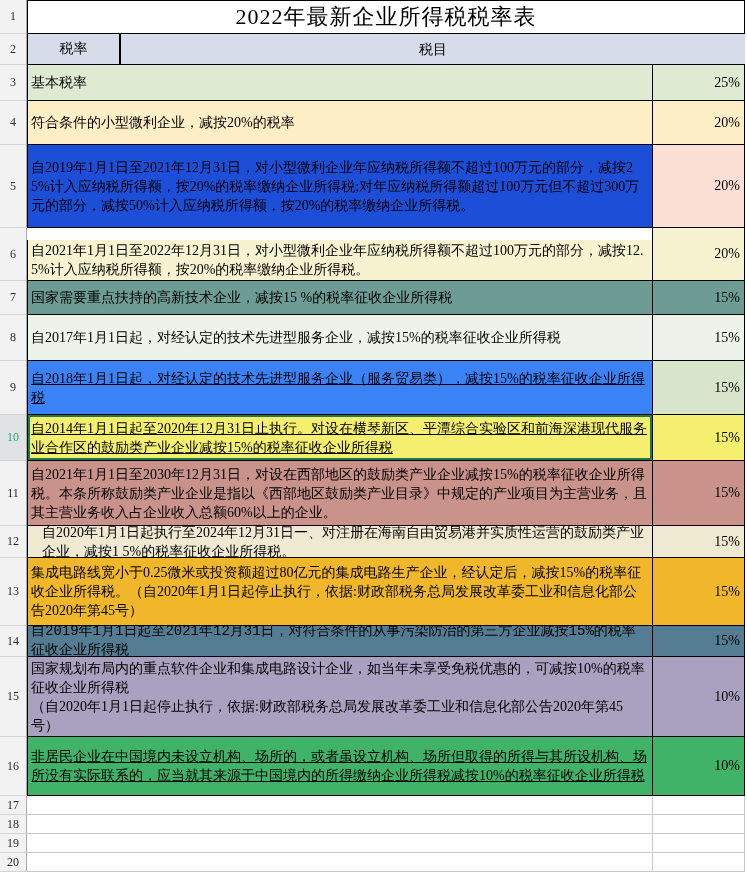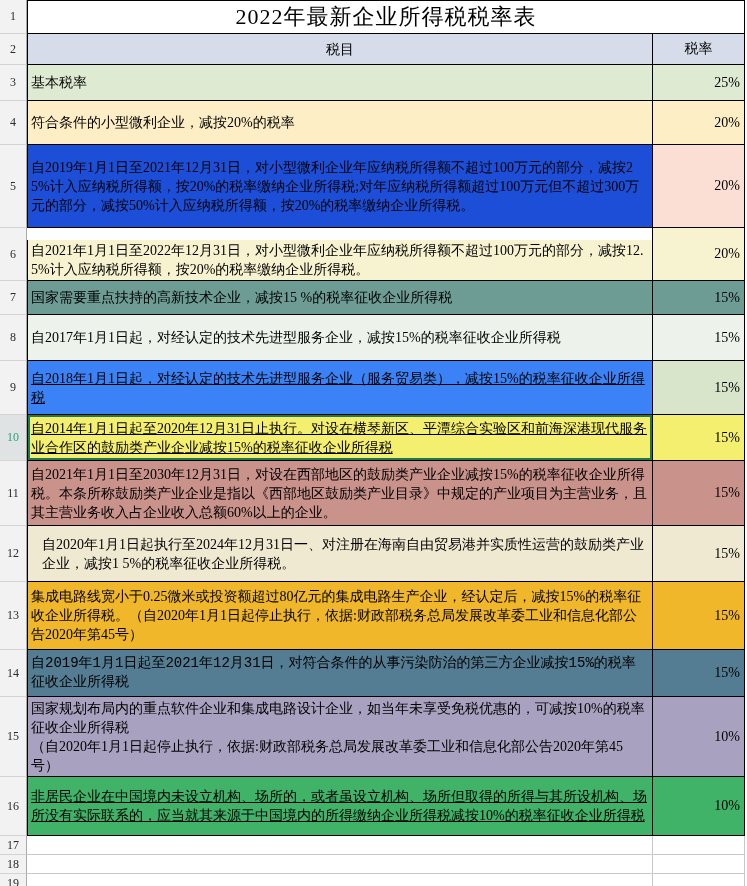--- a/index.html
+++ b/index.html
@@ -46,25 +46,25 @@
       </div>
     <div class="cell titlecell">
         <span>2022年最新企业所得税税率表</span>
       </div>
   </div>
 
   <div class="trow" style="height:31px">
     <div class="rowhead">
         <span>2</span>
       </div>
+    <div class="cell rate hdr" style="background-color: rgb(214, 220, 233);">
+        <span>税率</span>
+      </div>
     <div class="cell item hdr" style="background-color: rgb(214, 220, 233);">
         <span>税目</span>
-      </div>
-    <div class="cell rate hdr" style="background-color: rgb(214, 220, 233);">
-        <span>税率</span>
       </div>
   </div>
 
   <div class="trow" style="height:36px">
     <div class="rowhead">
         <span>3</span>
       </div>
     <div class="cell item" style="background-color: rgb(222, 234, 210);">
         <span>基本税率</span>
       </div>
@@ -162,21 +162,21 @@
         <span>11</span>
       </div>
     <div class="cell item" style="background-color: rgb(201, 146, 139);">
         <span>自2021年1月1日至2030年12月31日，对设在西部地区的鼓励类产业企业减按15%的税率征收企业所得税。本条所称鼓励类产业企业是指以《西部地区鼓励类产业目录》中规定的产业项目为主营业务，且其主营业务收入占企业收入总额60%以上的企业。</span>
       </div>
     <div class="cell rate" style="background-color: rgb(201, 146, 139);">
         <span>15%</span>
       </div>
   </div>
 
-  <div class="trow" style="height:56px">
+  <div class="trow" style="height:32px">
     <div class="rowhead">
         <span>12</span>
       </div>
     <div class="cell item" style="background-color: rgb(239, 233, 209); padding-left: 14px;">
         <span>自2020年1月1日起执行至2024年12月31日一、对注册在海南自由贸易港并实质性运营的鼓励类产业企业，减按1 5%的税率征收企业所得税。</span>
       </div>
     <div class="cell rate" style="background-color: rgb(239, 233, 209);">
         <span>15%</span>
       </div>
   </div>
@@ -186,21 +186,21 @@
         <span>13</span>
       </div>
     <div class="cell item" style="background-color: rgb(240, 183, 43);">
         <span>集成电路线宽小于0.25微米或投资额超过80亿元的集成电路生产企业，经认定后，减按15%的税率征收企业所得税。（自2020年1月1日起停止执行，依据:财政部税务总局发展改革委工业和信息化部公告2020年第45号）</span>
       </div>
     <div class="cell rate" style="background-color: rgb(240, 183, 43);">
         <span>15%</span>
       </div>
   </div>
 
-  <div class="trow" style="height:47px">
+  <div class="trow" style="height:31px">
     <div class="rowhead">
         <span>14</span>
       </div>
     <div class="cell item" style="background-color: rgb(84, 124, 146); font-family: Liberation Mono, monospace;">
         <span>自2019年1月1日起至2021年12月31日，对符合条件的从事污染防治的第三方企业减按15%的税率征收企业所得税</span>
       </div>
     <div class="cell rate" style="background-color: rgb(84, 124, 146);">
         <span>15%</span>
       </div>
   </div>

